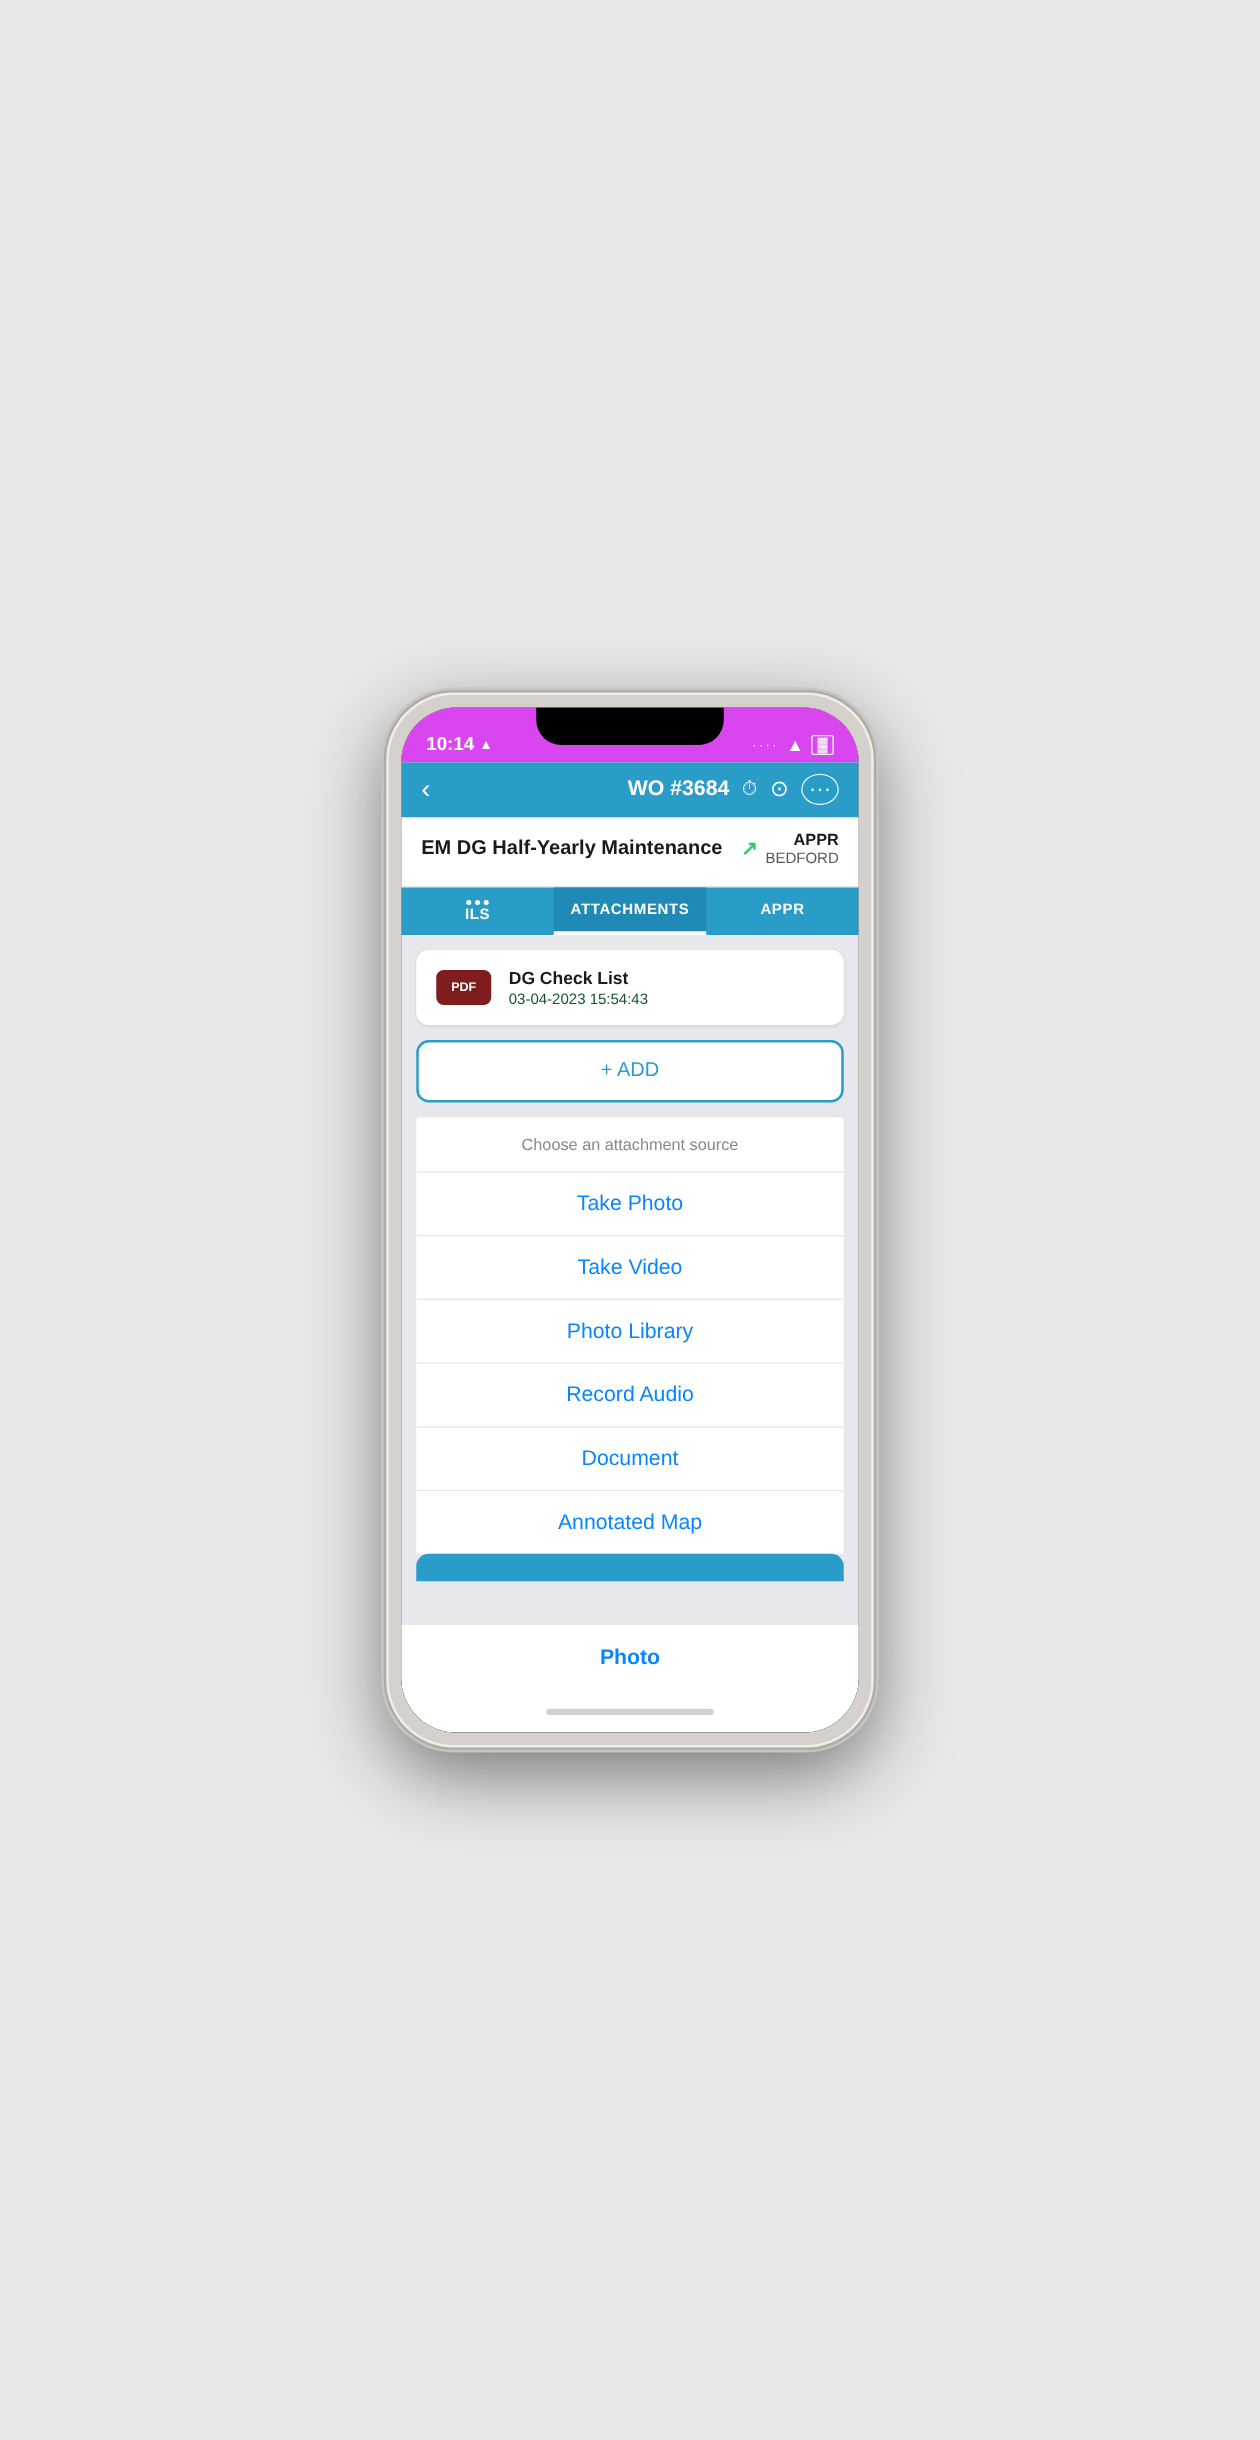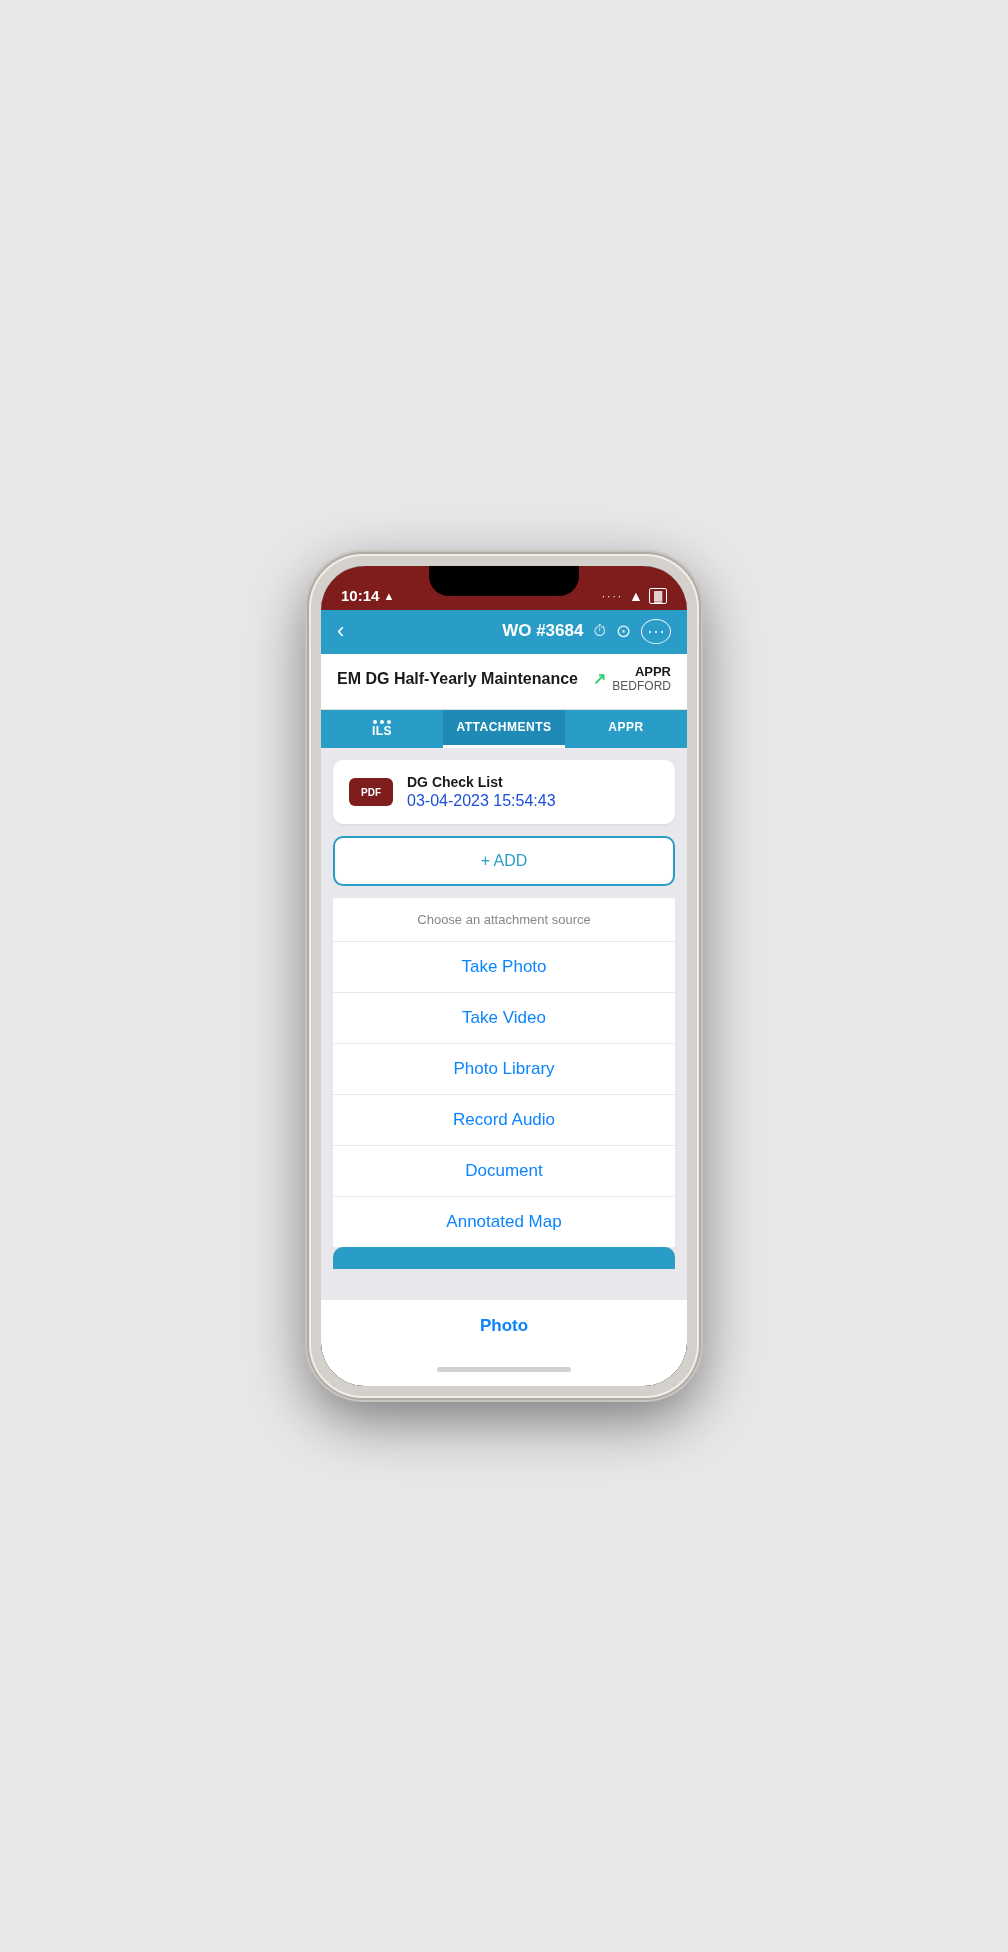--- a/index.html
+++ b/index.html
@@ -55,21 +55,21 @@
       width: 150px;
       height: 30px;
       background: #000;
       border-radius: 0 0 20px 20px;
       z-index: 100;
     }
 
     
     .status-bar {
       height: 44px;
-      background: #7f1d1d;
+      background: #d946ef;
       display: flex;
       align-items: flex-end;
       padding: 0 20px 6px;
       justify-content: space-between;
       flex-shrink: 0;
     }
 
     .status-time {
       font-size: 15px;
       font-weight: 600;
@@ -272,22 +272,22 @@
 
     .attachment-info {}
 
     .attachment-name {
       font-size: 14px;
       font-weight: 600;
       color: #1a1a1a;
     }
 
     .attachment-date {
-      font-size: 16px;
-      color: #1d4ed8;
+      font-size: 12px;
+      color: #14532d;
       margin-top: 2px;
     }
 
     
     .add-button {
       background: white;
       border: 2px solid #2a9cc8;
       border-radius: 10px;
       padding: 14px;
       text-align: center;

